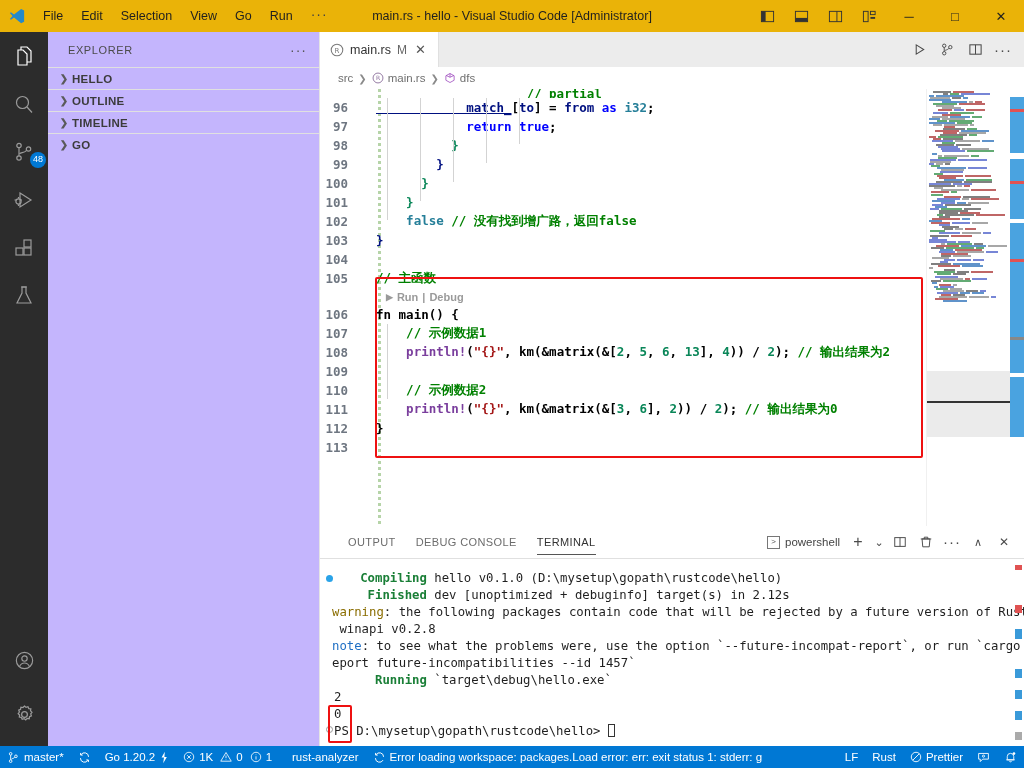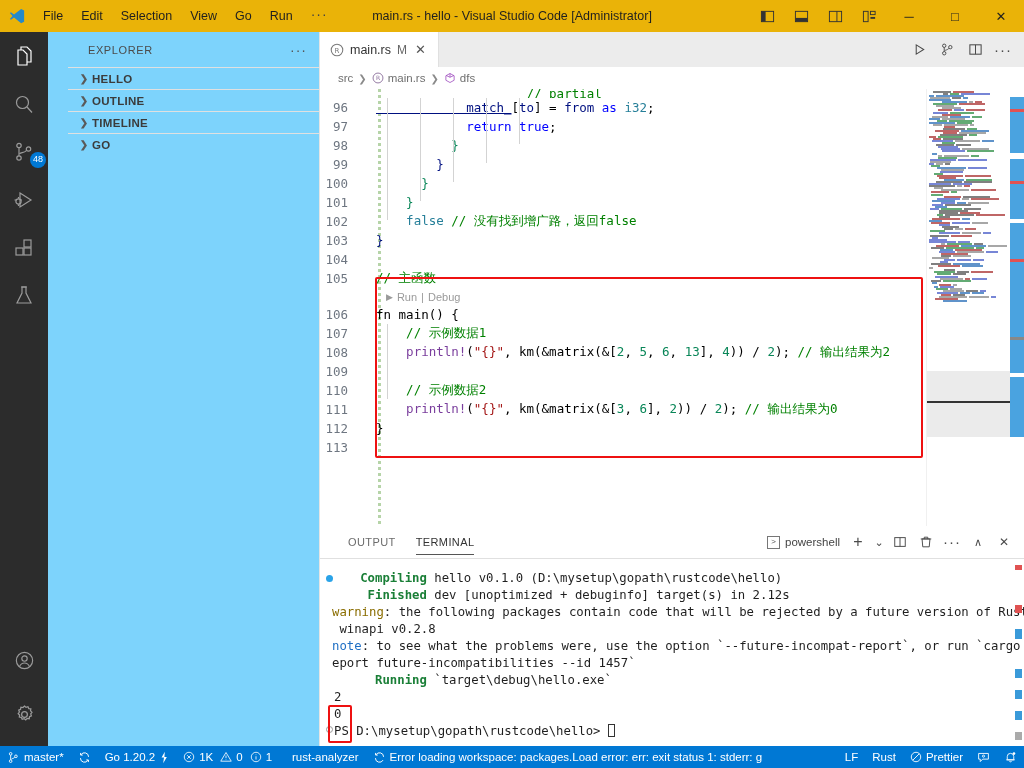--- a/index.html
+++ b/index.html
@@ -50,21 +50,21 @@
   .badge-blue {
     position: absolute; right: 6px; bottom: 8px;
     background: #0078d4; color: #fff; font-size: 9px; line-height: 14px;
     min-width: 16px; height: 16px; border-radius: 8px; text-align: center;
     padding: 0 3px; font-family: "Liberation Sans", sans-serif;
   }
 
   
   .sidebar {
     position: absolute; top: 32px; left: 48px; width: 272px; height: 714px;
-    background: #7dd3fc; border-right: 1px solid #e4e4e4; padding-left: 20px;
+    background: #c4b5fd; border-right: 1px solid #e4e4e4;
   }
   .sidebar-header {
     height: 35px; display: flex; align-items: center; justify-content: space-between;
     padding: 0 12px 0 20px; font-size: 11px; letter-spacing: 0.6px; color: #4b4b4b;
   }
   .sidebar-header .dots { font-size: 14px; color: #555; letter-spacing:1px; }
   .tree-section {
     height: 22px; display: flex; align-items: center; padding-left: 8px;
     font-size: 11.5px; font-weight: bold; color: #3b3b3b; letter-spacing: 0.3px;
     border-top: 1px solid #e0e0e0;
@@ -95,21 +95,21 @@
     padding-left: 18px; font-size: 11.5px; color: #6f6f6f; gap: 4px;
   }
   .bc-sep { color: #8a8a8a; font-size: 10px; padding: 0 1px; }
   .bc-item { display:flex; align-items:center; gap:4px; }
 
   
   .code-wrap {
     position: absolute; top: 57px; left: 0; width: 704px; height: 452px;
     background: #ffffff; overflow: hidden;
   }
-  .code-rows { position: relative; font-family: "DejaVu Sans Mono", monospace; font-size: 12.5px; }
+  .code-rows { position: relative; font-family: "DejaVu Sans Mono", monospace; font-size: 12.5px; font-weight: bold; }
   .row { height: 19px; display: flex; align-items: center; position: relative; white-space: pre; }
   .ln {
     width: 46px; min-width:46px; text-align: right; padding-right: 18px;
     color: #6e7681; font-size: 12.5px; font-family: "DejaVu Sans Mono", monospace;
   }
   .code-txt { padding-left: 10px; color: #000; }
   .deco-col { position:absolute; left:58px; top:0; width:3px; height:100%;
               background: repeating-linear-gradient(to bottom,#b6d4a8 0 3px,transparent 3px 6px); }
   .ind-guide { position: absolute; top: 0; width: 1px; height: 19px; background: #d3d3d3; }
 
@@ -723,20 +723,23 @@
       <div class="ovr-mark" style="top:288px;background:#4aa3e0;height:60px;"></div>
       <div class="ovr-mark" style="top:248px;background:#888;height:3px;"></div>
     </div>
 
     <div class="h-scroll"></div>
 
     <div class="panel-tabs" style="position:absolute;left:0;top:494px;width:704px;">
       <div class="ptab">
         <span>OUTPUT</span>
       </div>
+      <div class="ptab">
+        <span>DEBUG CONSOLE</span>
+      </div>
       <div class="ptab active">
         <span>TERMINAL</span>
       </div>
       <div class="panel-actions">
         <div class="term-select">
           <span class="term-ico-box">&gt;</span>
           <span>powershell</span>
         </div>
         <div class="pa" style="font-size:16px;">+</div>
         <div class="pa" style="font-size:11px;width:14px;">⌄</div>

